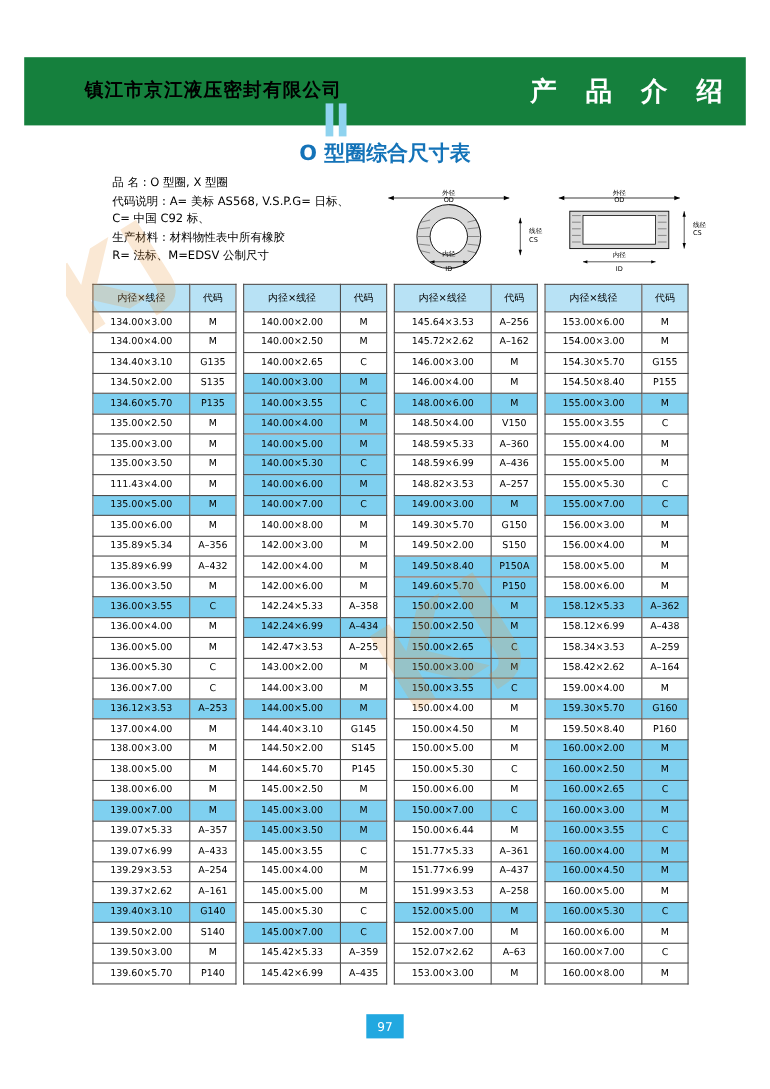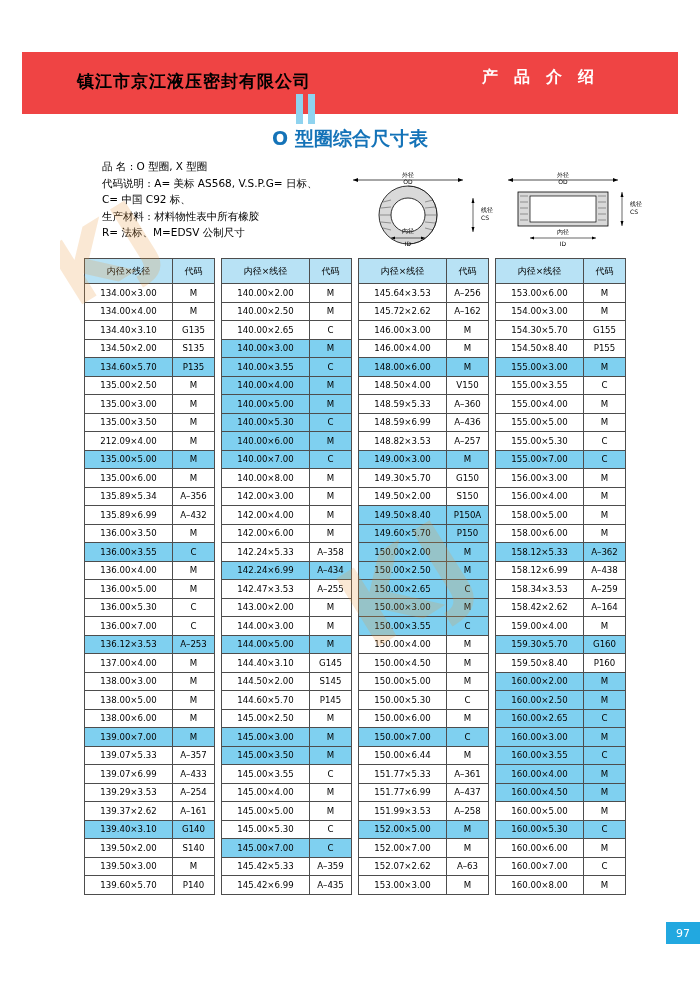--- a/index.html
+++ b/index.html
@@ -19,43 +19,43 @@
     left: 0; top: 0;
     width: 700px; height: 990px;
     background: #ffffff;
   }
 
   
   .header-band {
     position: absolute;
     left: 22px; top: 52px;
     width: 656px; height: 62px;
-    background: #ef4444;
+    background: #15803d;
   }
   .header-band-inner {
     position: absolute;
     left: 0; top: 0; right: 0; bottom: 0;
   }
   .header-company {
     position: absolute;
     left: 55px; top: 18px;
     font-size: 17px;
     font-weight: bold;
     color: #000000;
     letter-spacing: 1px;
     font-family: "DejaVu Sans", sans-serif;
   }
   .header-title-en {
     position: absolute;
     left: 460px; top: 15px;
-    font-size: 16px;
+    font-size: 24px;
     font-weight: bold;
     color: #ffffff;
     letter-spacing: 6px;
-    font-family: Liberation Serif, serif;
+    font-family: Liberation Mono, monospace;
   }
   .header-stripe {
     position: absolute;
     top: 42px;
     width: 7px;
     height: 30px;
     background: #8fd3ef;
   }
   .header-stripe.s1 { left: 274px; }
   .header-stripe.s2 { left: 286px; }
@@ -156,21 +156,21 @@
   }
 
   
   .footer-band {
     position: absolute;
     left: 0; top: 920px;
     width: 700px;
     height: 26px;
     display: flex;
     align-items: center;
-    justify-content: flex-end;
+    justify-content: center;
   }
   .footer-page {
     width: 34px; height: 22px;
     background: #22a8e0;
     color: #ffffff;
     font-size: 11px;
     display: flex;
     align-items: center;
     justify-content: center;
     font-family: "DejaVu Sans", sans-serif;
@@ -319,21 +319,21 @@
           </tr>
           <tr class="norm">
             <td>135.00×3.00</td>
             <td>M</td>
           </tr>
           <tr class="norm">
             <td>135.00×3.50</td>
             <td>M</td>
           </tr>
           <tr class="norm">
-            <td>212.09×4.00</td>
+            <td>111.43×4.00</td>
             <td>M</td>
           </tr>
           <tr class="hl">
             <td>135.00×5.00</td>
             <td>M</td>
           </tr>
           <tr class="norm">
             <td>135.00×6.00</td>
             <td>M</td>
           </tr>

